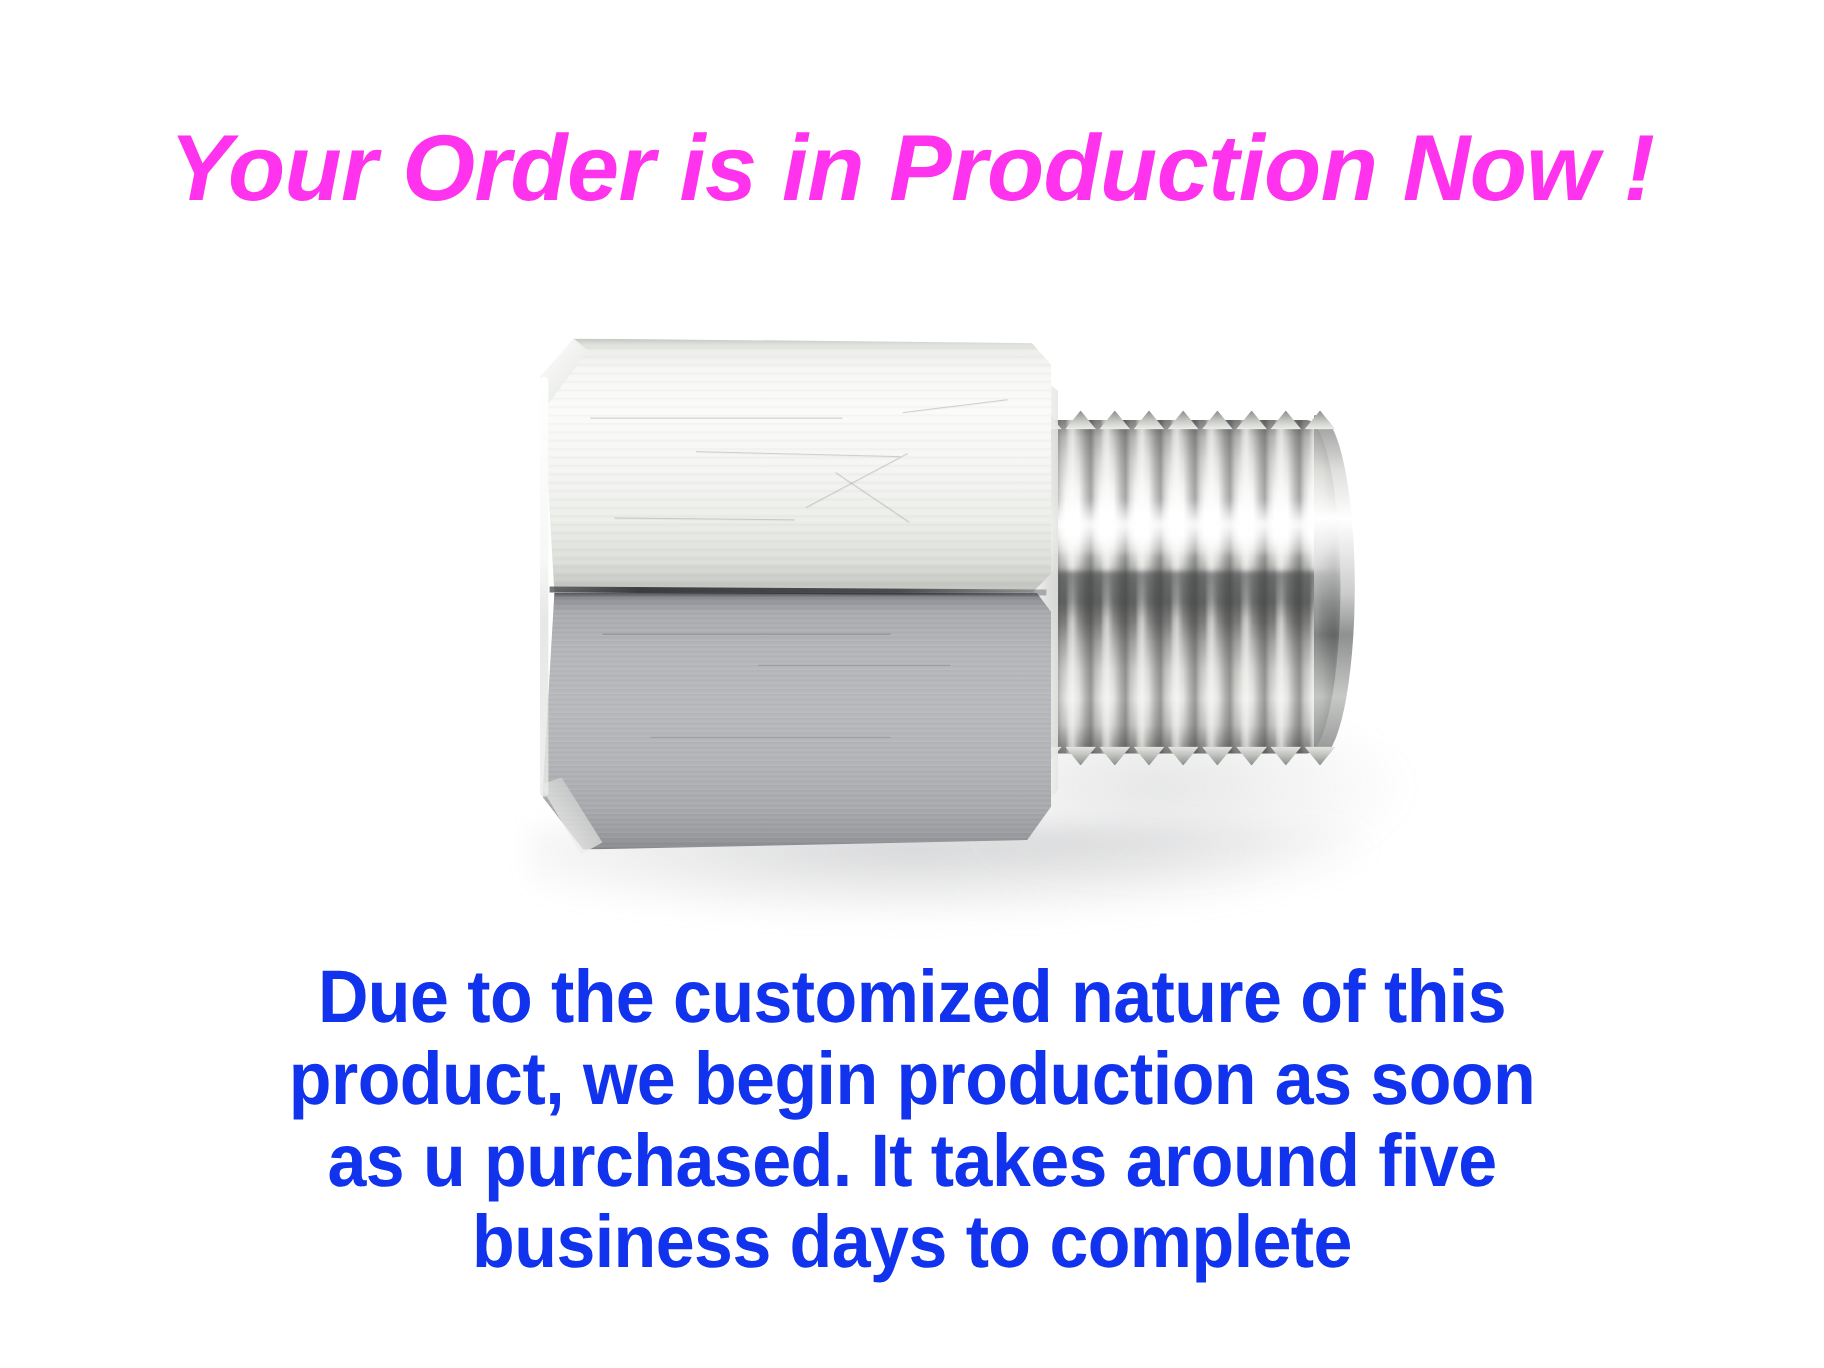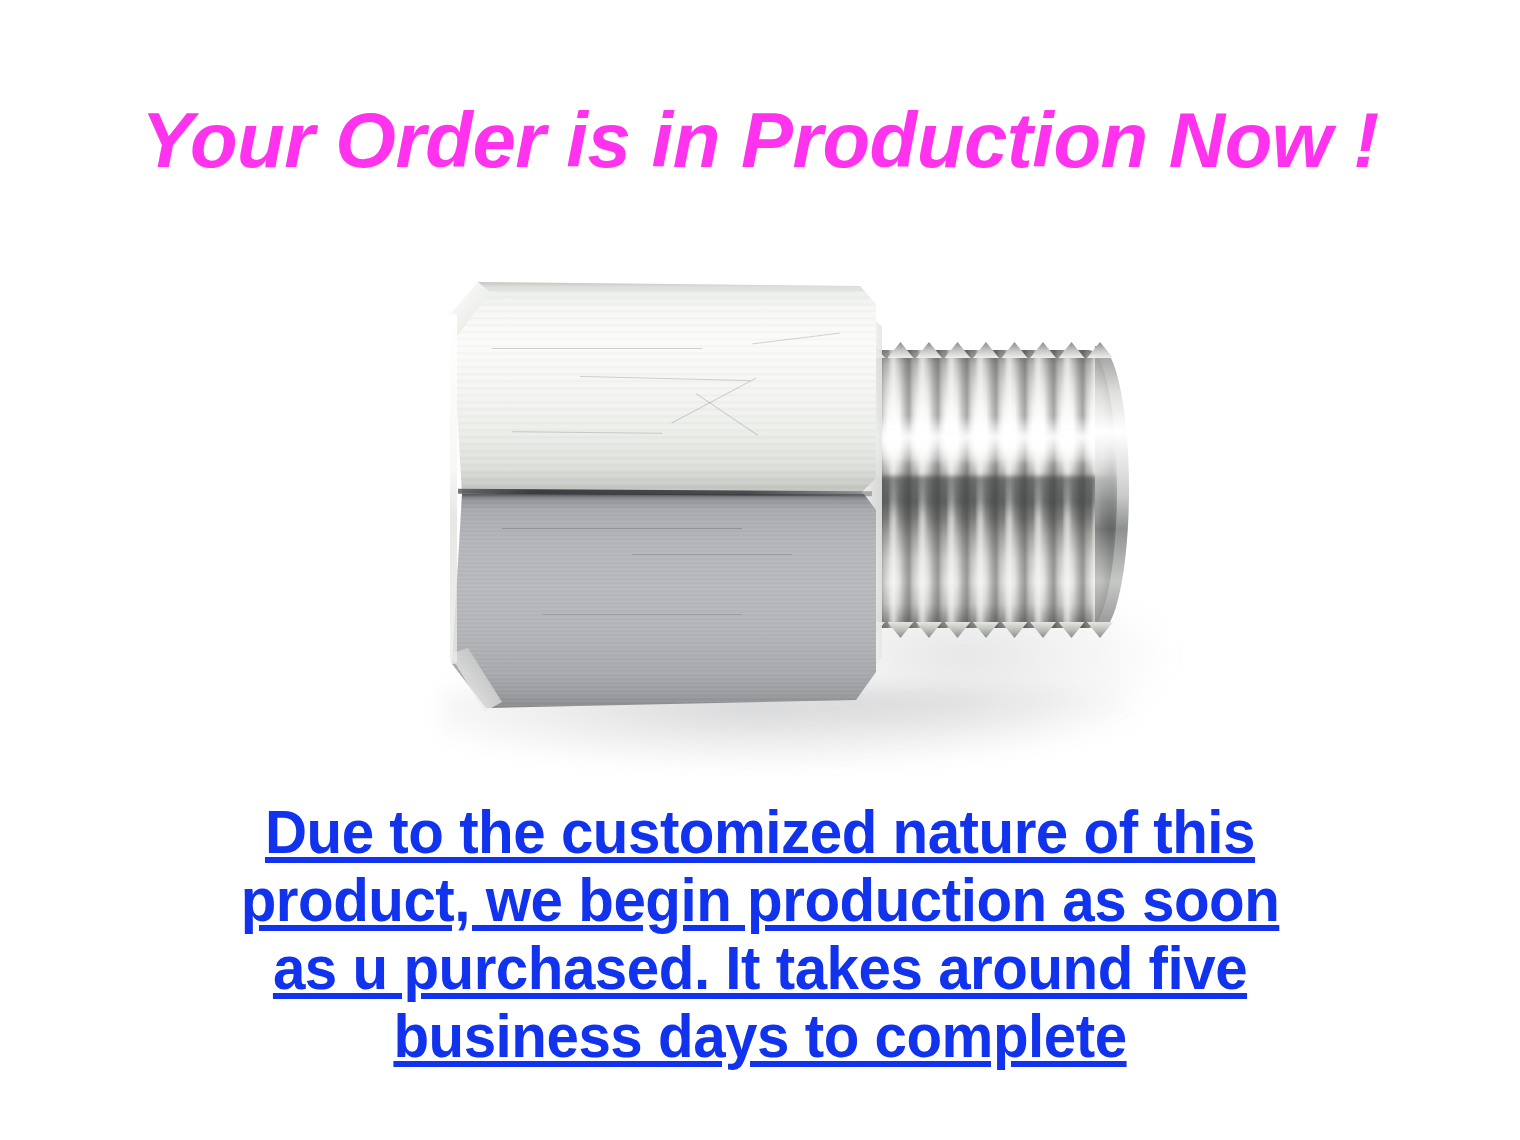--- a/index.html
+++ b/index.html
@@ -314,21 +314,20 @@
     top: 798px;
     width: 1520px;
     text-align: center;
     color: #1133ee;
     font-family: "Liberation Sans Narrow", "Liberation Sans", sans-serif;
     font-weight: bold;
     font-size: 62px;
     line-height: 68px;
     letter-spacing: -0.5px;
     user-select: none;
-    text-decoration: underline;
   }
   .body-copy .line {
     display: block;
     white-space: nowrap;
     transform: scaleX(0.94);
   }
 </style>
 </head>
 <body>
 

